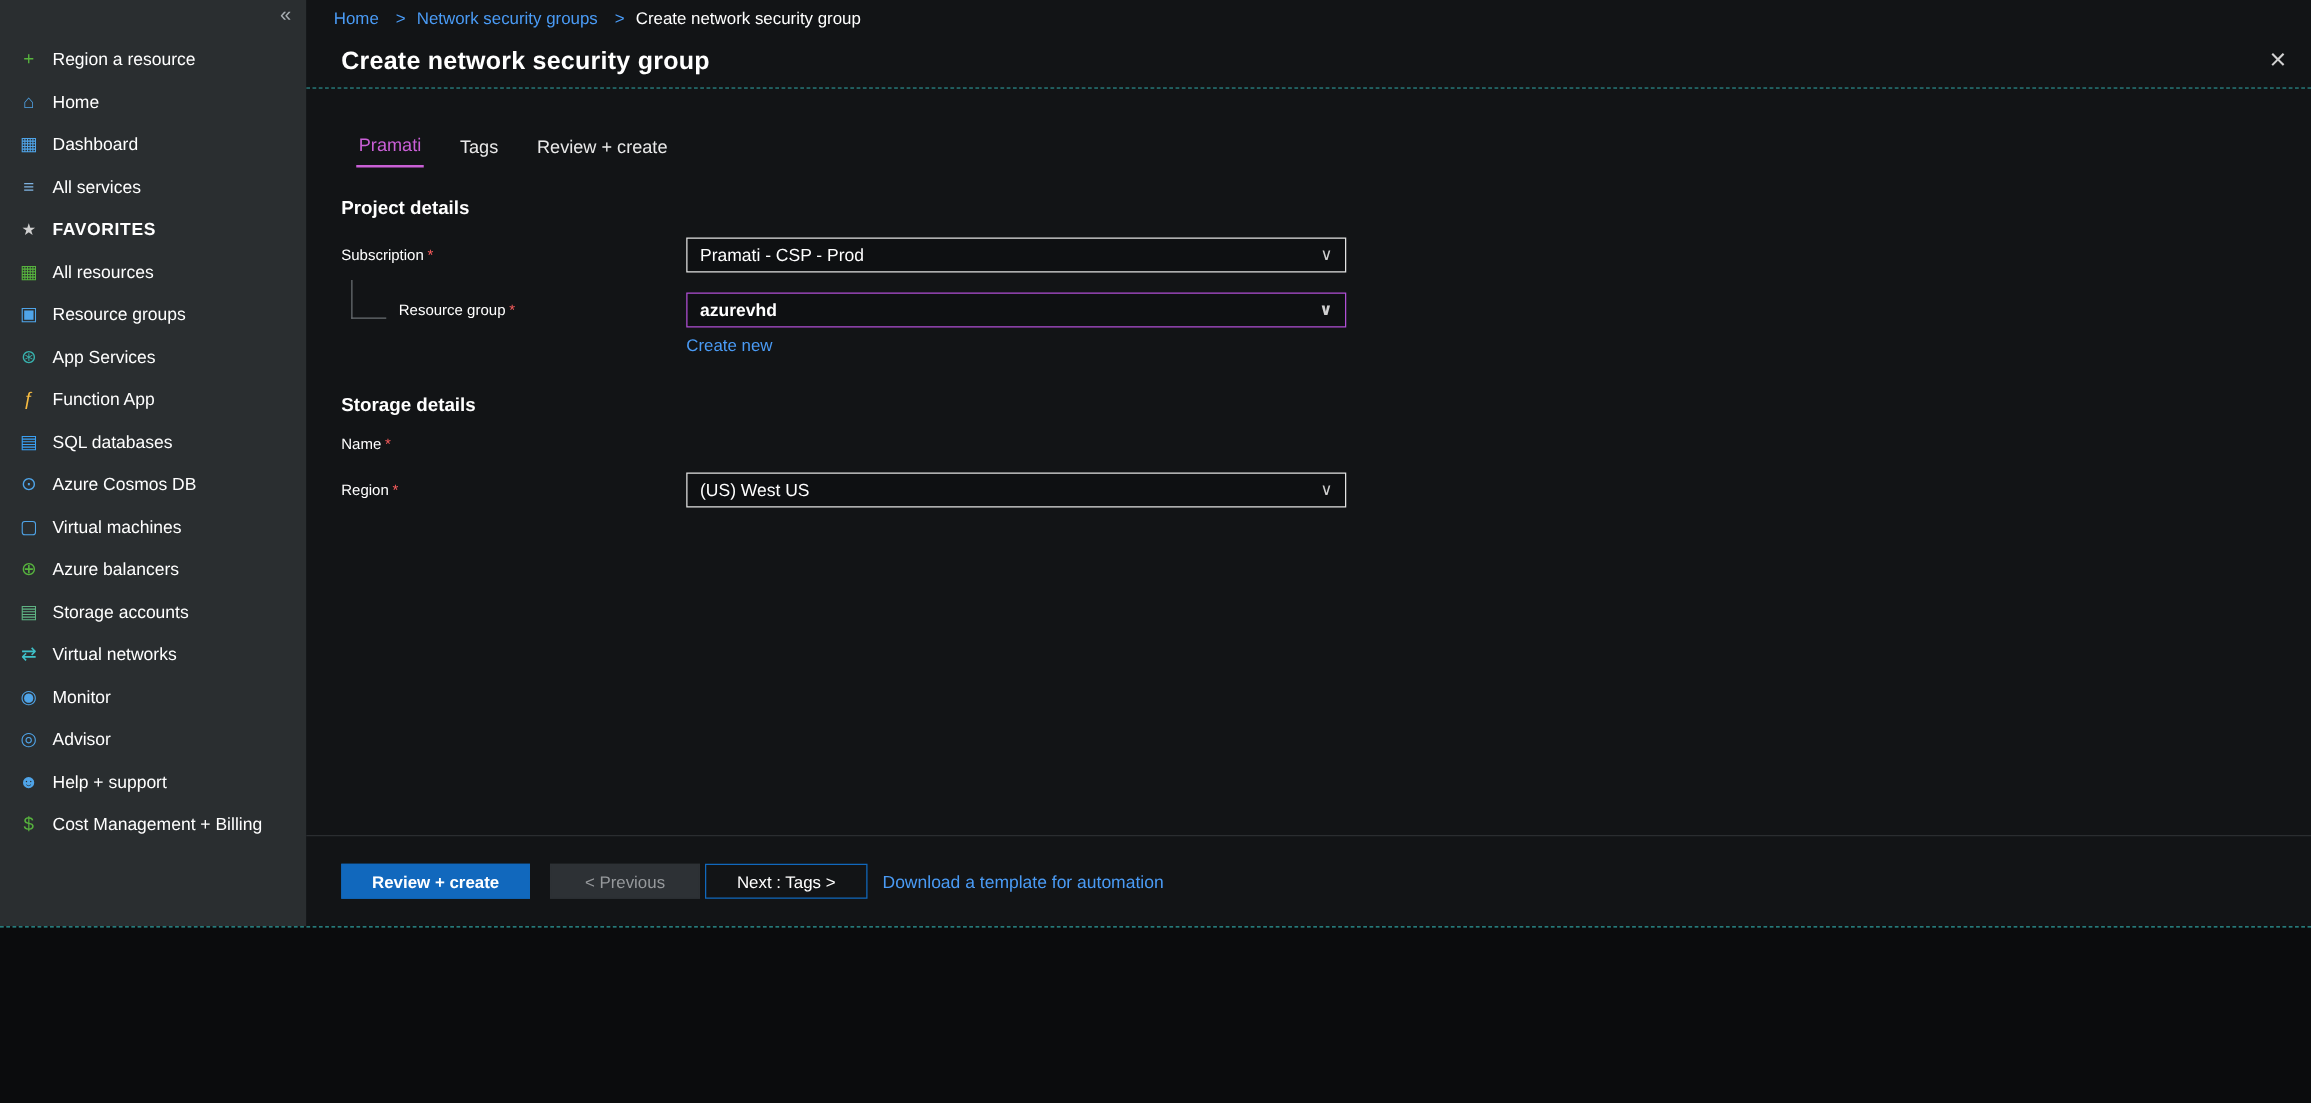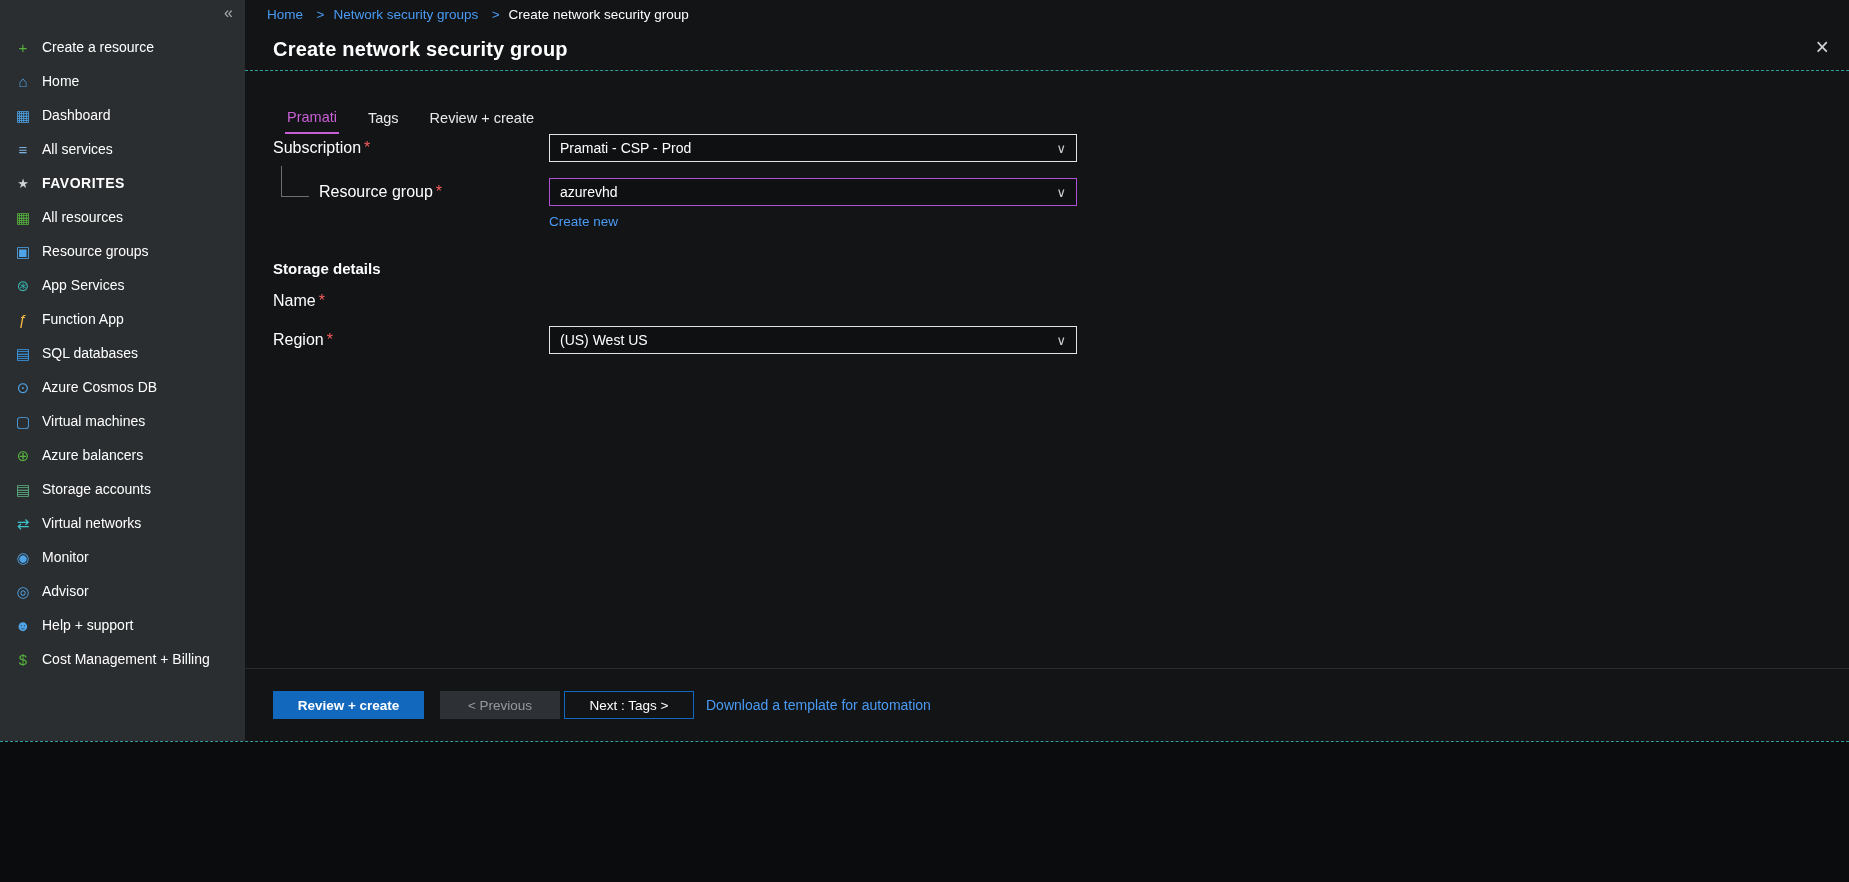--- a/index.html
+++ b/index.html
@@ -45,29 +45,29 @@
 
   .tabs { margin:38px 0 0 40px; display:flex; }
   .tab { background:none; border:none; color:#e9e9e9; font-size:14.5px; font-family:inherit;
          margin-right:27px; padding:0 2px 7px; cursor:pointer; }
   .tab.active { color:var(--tab-active); border-bottom:2px solid var(--tab-active); }
 
   .section-heading { font-size:15px; font-weight:bold; margin:24px 0 15px 28px; }
   .section-heading.second { margin-top:30px; }
 
   .form-row { display:flex; align-items:center; margin:0 0 16px 28px; }
-  .label-cell { width:276px; font-size:16px; position:relative; }
+  .label-cell { width:276px; font-size:12px; position:relative; }
   .req { color:var(--required-red); margin-left:3px; }
   .control { width:528px; position:relative; }
 
   .select { height:28px; width:528px; border:1px solid #e3e3e3; background:var(--input-bg);
             display:flex; align-items:center; justify-content:space-between; padding:0 10px;
             font-size:14px; cursor:pointer;gap:26px; }
   .select .chev { color:#d0d0d0; font-size:13px; }
-  .select.focus-purple { border-color:var(--focus-purple); }
+  .select.focus-purple { border-color:var(--focus-purple);font-weight:bold; }
 
   .text-input { width:528px; height:28px; border:1px solid #e3e3e3; background:var(--input-bg);
                 color:#fff; font-size:14px; font-family:inherit; padding:0 28px 0 10px; }
   .valid-check { position:absolute; right:8px; top:5px; color:var(--valid-green); font-size:15px; }
 
   .tree { position:absolute; left:8px; top:-17px; width:28px; height:31px;
           border-left:1px solid #6a6f73; border-bottom:1px solid #6a6f73; }
   .label-indent { margin-left:46px; }
 
   .create-row { margin-top:-10px; margin-bottom:26px; }
@@ -83,21 +83,21 @@
   .footer-link { color:var(--link-blue); font-size:14px; margin-left:12px; cursor:pointer; }
 </style>
 </head>
 <body>
 
 <div class="sidebar">
   <div class="collapse-btn">«</div>
   <nav class="side-nav" id="sidebar-items">
       <div class="side-item">
         <span class="side-icon" style="color: rgb(87, 179, 62);">+</span>
-        <span class="side-label">Create a resource</span>
+        <span class="side-label">Region a resource</span>
       </div>
       <div class="side-item">
         <span class="side-icon" style="color: rgb(79, 164, 232);">⌂</span>
         <span class="side-label">Home</span>
       </div>
       <div class="side-item">
         <span class="side-icon" style="color: rgb(79, 164, 232);">▦</span>
         <span class="side-label">Dashboard</span>
       </div>
       <div class="side-item">
@@ -181,20 +181,21 @@
 </div>
 
 <div class="panel">
 
   <div class="tabs" id="tabs">
       <button class="tab active">Pramati</button>
       <button class="tab">Tags</button>
       <button class="tab">Review + create</button>
     </div>
 
+  <h2 class="section-heading">Project details</h2>
 
   <div class="form-row">
     <div class="label-cell">
       <span>Subscription</span><span class="req">*</span>
     </div>
     <div class="control">
       <div class="select">
         <span>Pramati - CSP - Prod</span>
         <span class="chev">∨</span>
       </div>

